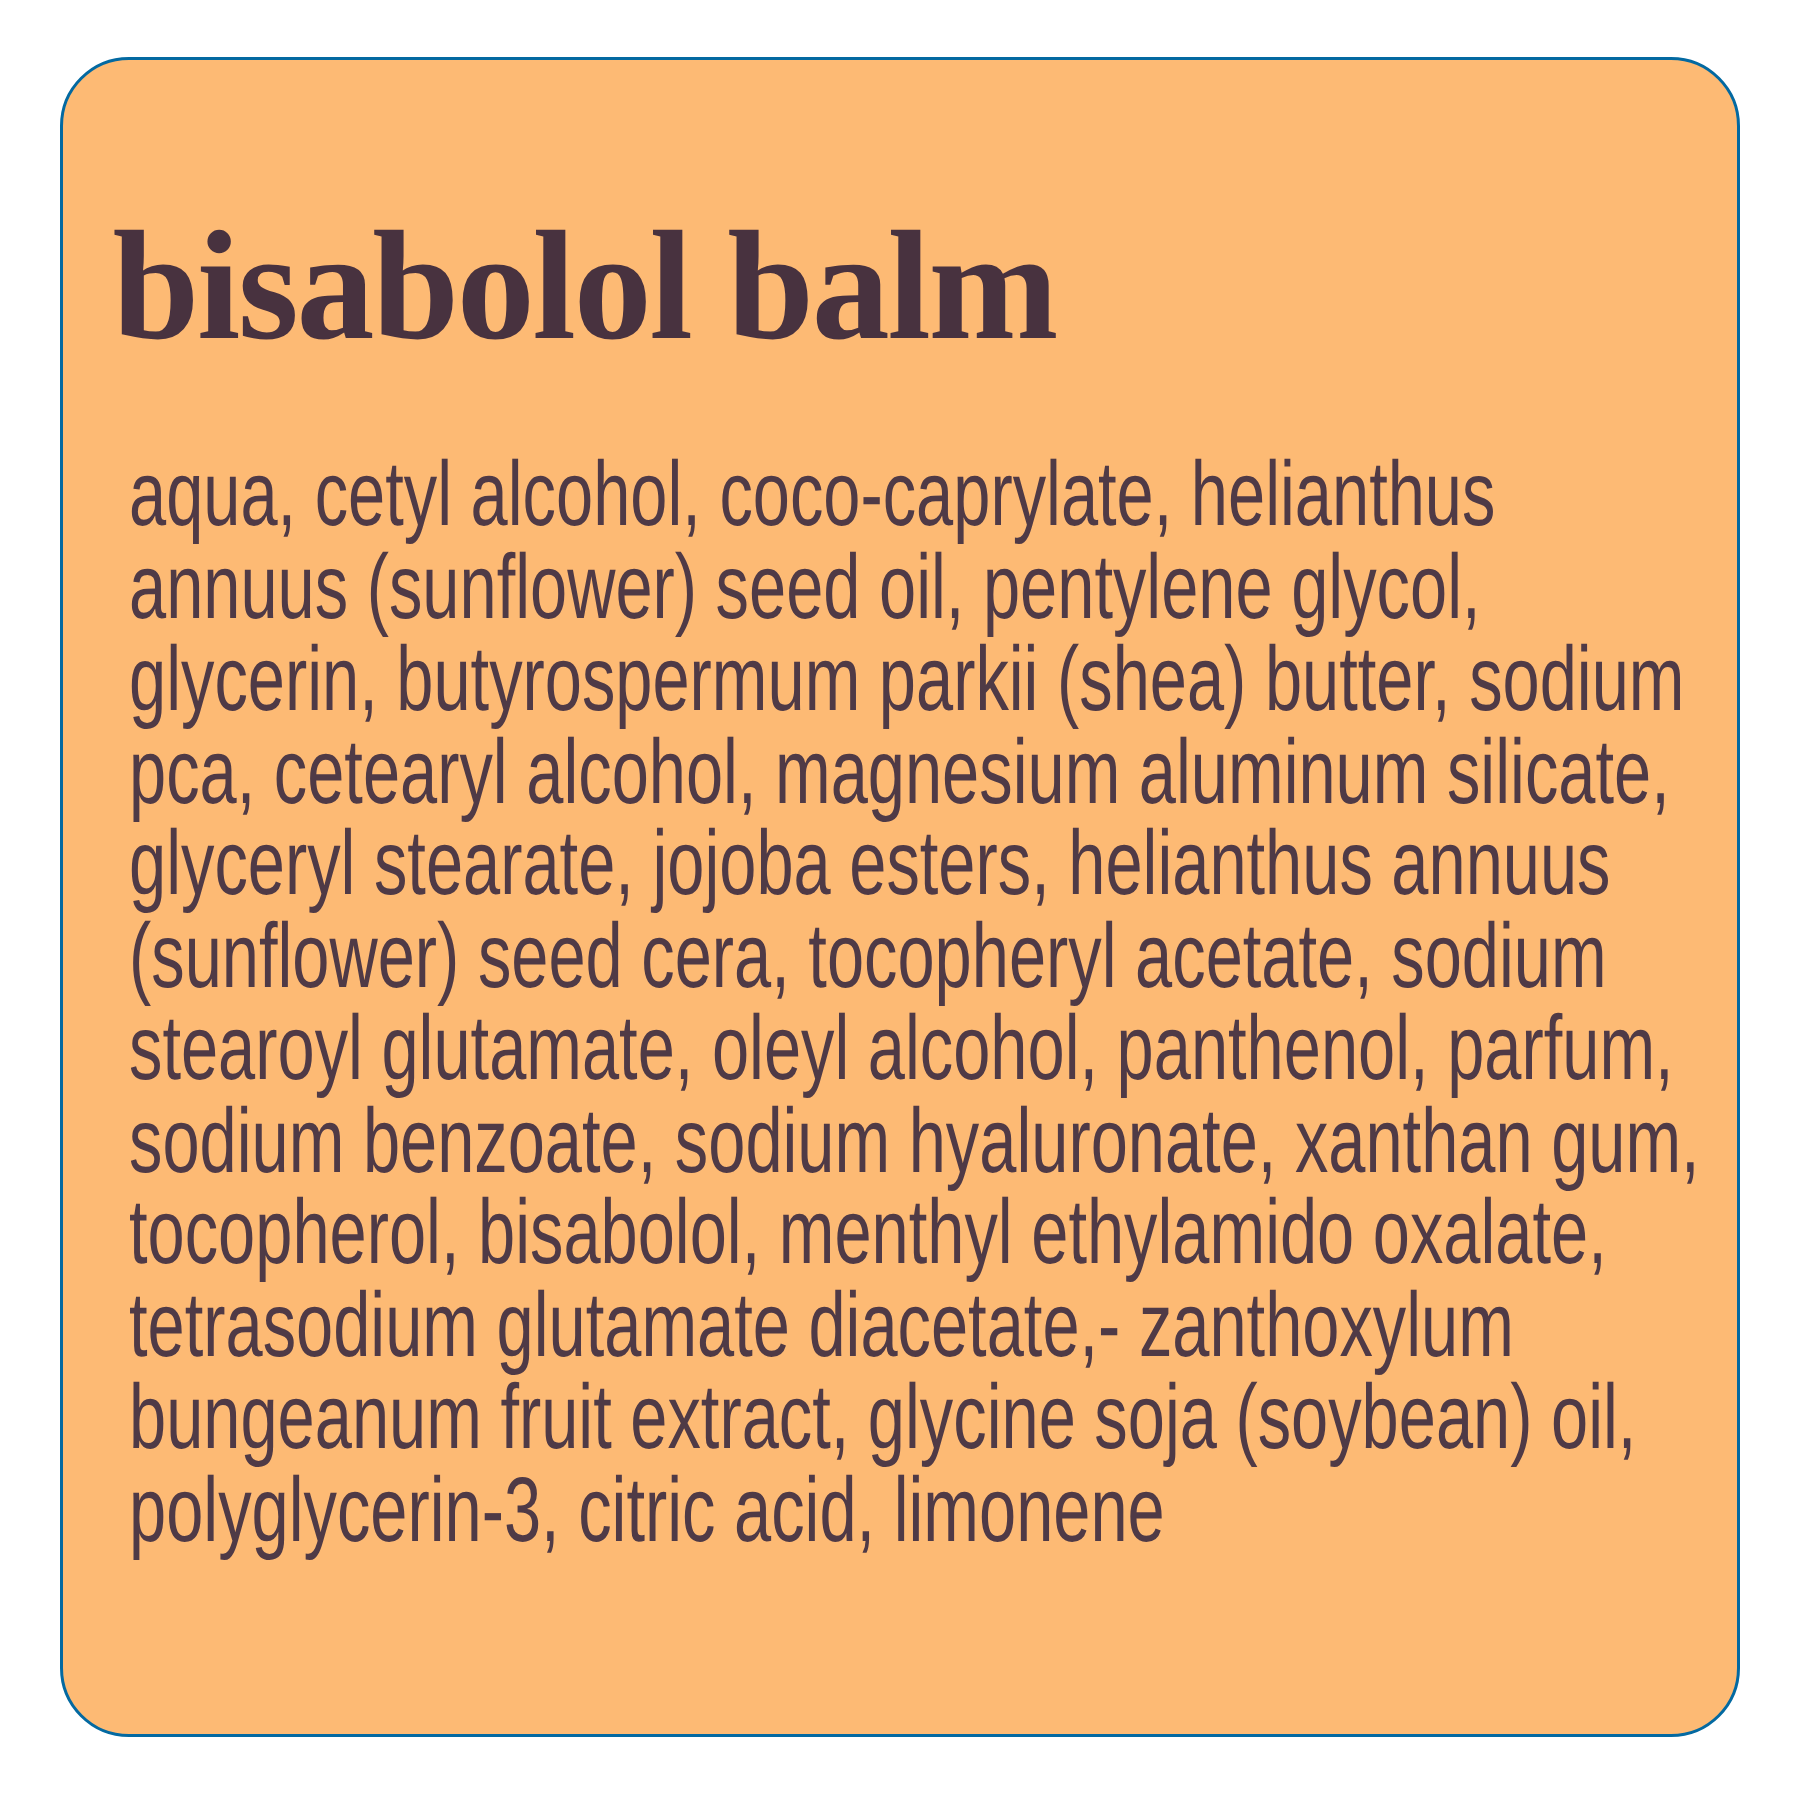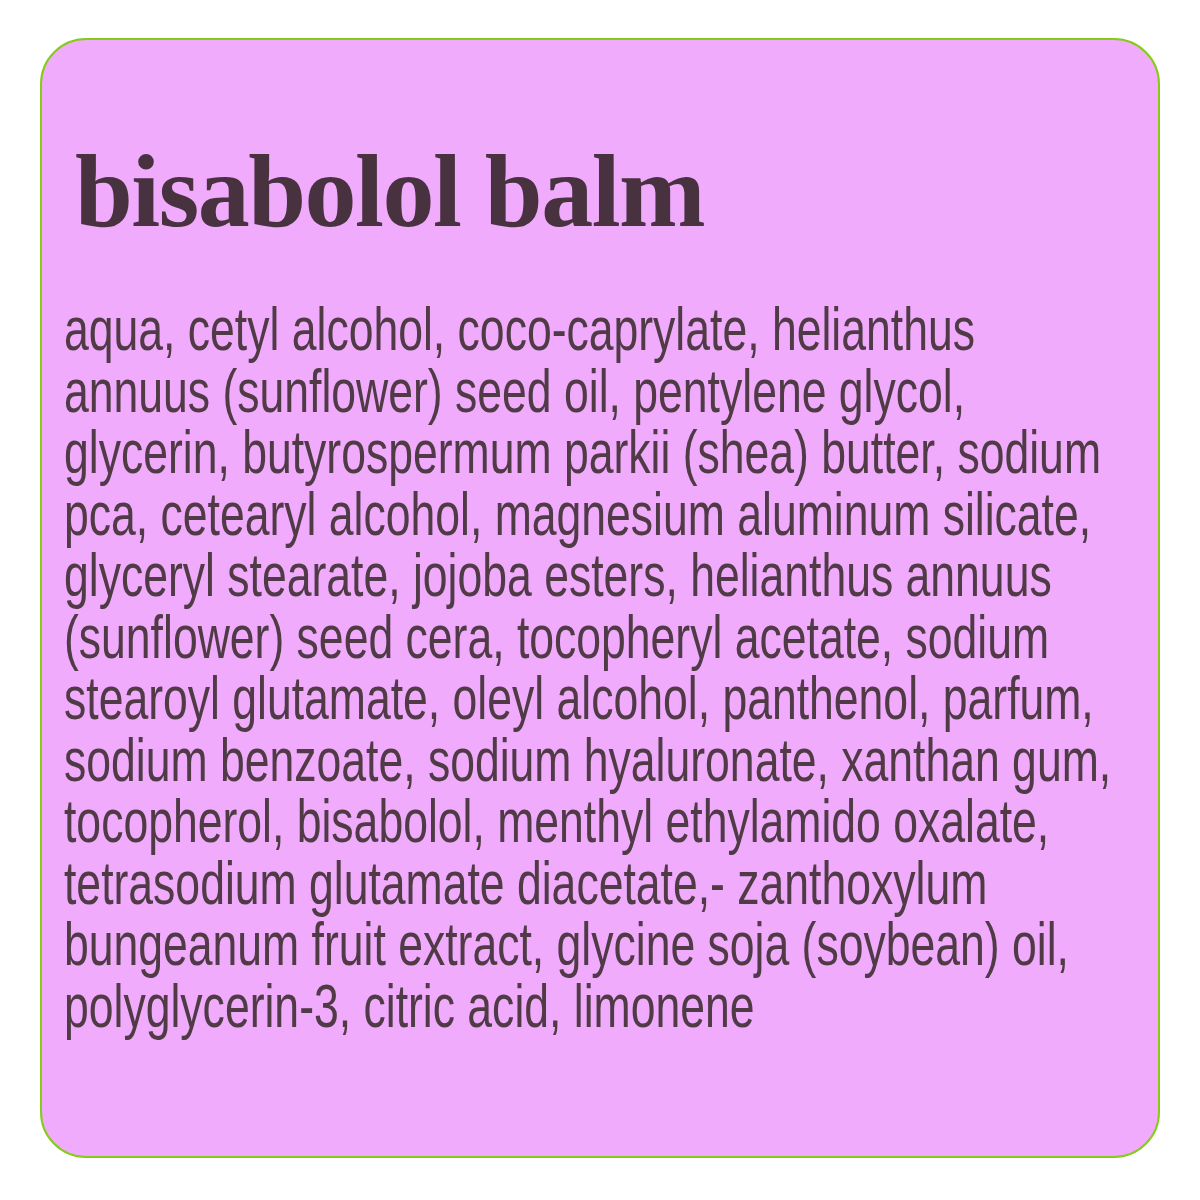--- a/index.html
+++ b/index.html
@@ -18,38 +18,38 @@
     height: 1200px;
     background: #ffffff;
   }
 
   .label-card {
     position: absolute;
     left: 40px;
     top: 38px;
     width: 1120px;
     height: 1120px;
-    border: 2px solid #84cc16;
+    border: 2px solid #0369a1;
     border-radius: 46px;
-    background: #f0abfc;
+    background: #fdba74;
   }
 
   .product-title {
     margin: 99px 0 0 33px;
     font-family: "Liberation Serif", "DejaVu Serif", serif;
     font-weight: bold;
     font-size: 104px;
     line-height: 1;
     letter-spacing: -1.5px;
     color: #48323f;
     white-space: nowrap;
   }
 
   .ingredients-list {
-    margin: 56px 0 0 22px;
+    margin: 56px 0 0 44px;
   }
 
   .ingredients-line {
     font-family: "Liberation Sans", sans-serif;
     font-weight: normal;
     font-size: 61px;
     line-height: 61.5px;
     color: #4f3a46;
     white-space: nowrap;
     transform: scaleX(0.73);

